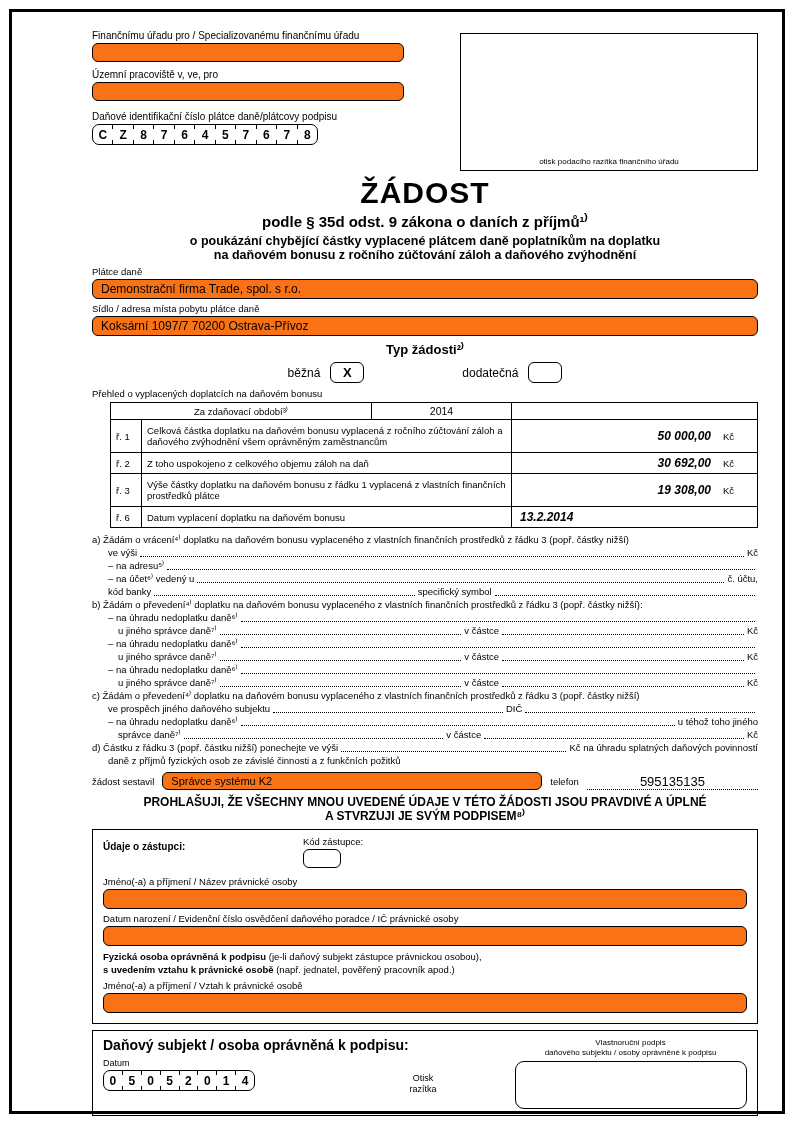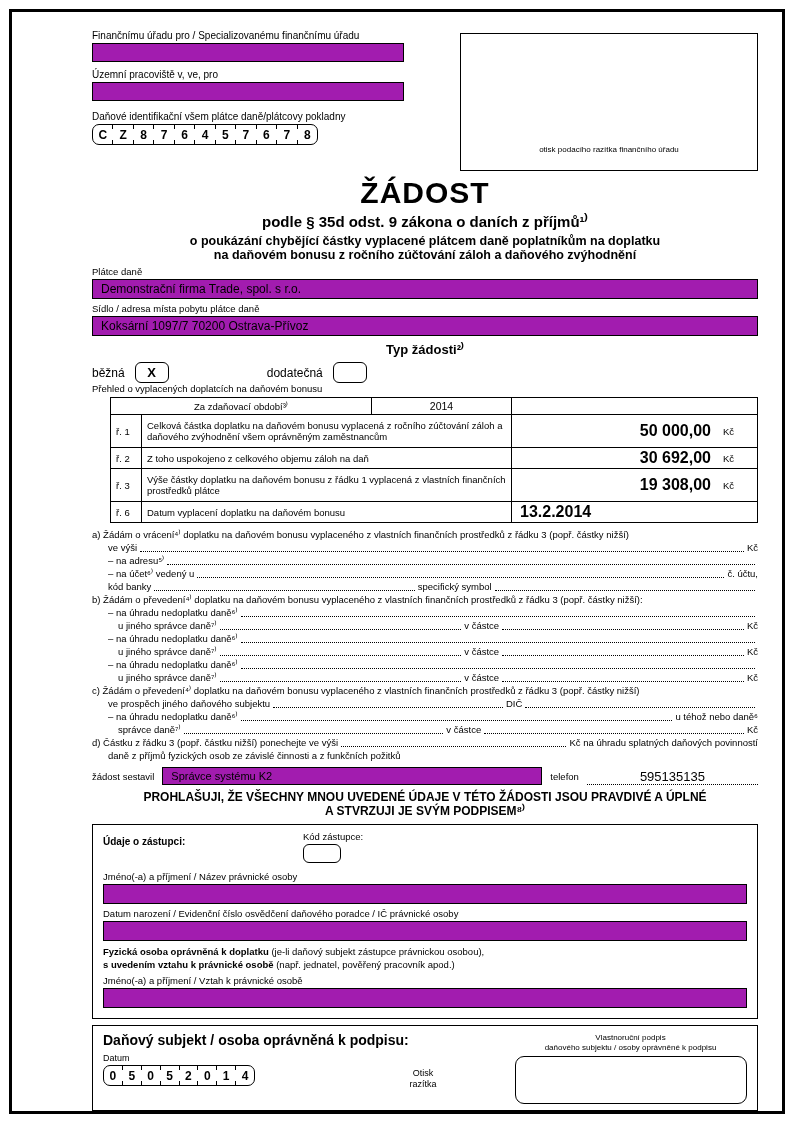--- a/index.html
+++ b/index.html
@@ -2,64 +2,64 @@
 <html><head>
 <meta charset="utf-8">
 <style>
   * { margin:0; padding:0; box-sizing:border-box; }
   html,body { width:794px; height:1123px; background:#fff; color:#000;
               font-family:"Liberation Sans", sans-serif; position:relative; overflow:hidden; }
   .frame { position:absolute; left:9px; top:9px; right:9px; bottom:9px; border:3px solid #000; }
   .content { position:absolute; left:92px; top:30px; width:666px; }
 
   .lbl { font-size:10px; margin-bottom:2px; }
-  .input { border:1.2px solid #000; border-radius:0; height:19px; display:flex;
-           align-items:center; padding:0 8px; font-size:12px; background:#a21caf; }
+  .input { border:1.2px solid #000; border-radius:6px; height:19px; display:flex;
+           align-items:center; padding:0 8px; font-size:12px; background:#f97316; }
   .input.full { width:100%; height:20px; }
 
   
   .top-row { display:flex; justify-content:space-between; height:144px; }
   .top-left { width:340px; }
   .top-left .input { width:312px; margin-bottom:7px; }
   .tin-label { margin-top:10px; }
   .stamp-box { width:298px; height:138px; border:1.2px solid #000; position:relative; margin-top:3px; }
-  .stamp-caption { position:absolute; bottom:16px; width:100%; text-align:center; font-size:8px; }
+  .stamp-caption { position:absolute; bottom:4px; width:100%; text-align:center; font-size:8px; }
 
   .cellbox { border:1.4px solid #000; border-radius:7px; height:21px; display:flex; overflow:hidden; background:#fff; }
   .cellbox .cell { flex:1; display:flex; align-items:center; justify-content:center; font-weight:bold; font-size:12px; }
   .cellbox .cell-sep { width:1px; background:linear-gradient(#000 0 4px, transparent 4px calc(100% - 4px), #000 calc(100% - 4px) 100%); }
   .tinbox { width:226px; }
   .datebox { width:152px; margin-top:2px; }
 
   
   .title-main { text-align:center; font-size:30px; font-weight:bold; letter-spacing:1px; margin-top:2px; }
   .title-sub1 { text-align:center; font-size:15px; font-weight:bold; margin-top:1px; }
   .title-sub2 { text-align:center; font-size:12.5px; font-weight:bold; margin-top:3px; }
   .title-sub3 { text-align:center; font-size:12.5px; font-weight:bold; }
 
   .fld-lbl { font-size:9.5px; margin:4px 0 2px; }
 
   .type-heading { text-align:center; font-weight:bold; font-size:13px; margin:4px 0 4px; }
-  .type-row { display:flex; justify-content:flex-start; gap:98px; }
+  .type-row { display:flex; justify-content:center; gap:98px; margin-bottom:5px; }
   .type-group { display:flex; align-items:center; gap:10px; font-size:12px; }
   .checkbox { width:34px; height:21px; border:1.4px solid #000; border-radius:6px;
               display:inline-flex; align-items:center; justify-content:center; font-weight:bold; font-size:13px; }
 
   
   .ovw-heading { font-size:9.5px; margin-bottom:3px; }
   .ovw { border:1.2px solid #000; margin-left:18px; width:648px; font-size:9.5px; }
   .ovw-hrow, .ovw-row { display:flex; align-items:stretch; }
   .ovw-row { border-top:1px solid #000; }
   .ovw-hrow { height:16px; }
   .ovw-hrow > div { display:flex; align-items:center; justify-content:center; }
   .h1 { width:260px; } .h2 { width:140px; border-left:1px solid #000; font-size:10.5px; } .h3 { flex:1; border-left:1px solid #000; }
   .rn { width:30px; display:flex; align-items:center; padding-left:5px; }
   .rd { width:370px; border-left:1px solid #000; display:flex; align-items:center; padding:2px 5px; line-height:11px; }
   .rv { flex:1; border-left:1px solid #000; display:flex; align-items:center; }
-  .amt { flex:1; text-align:right; font-weight:bold; font-size:16px; padding-right:12px; }
+  .amt { flex:1; text-align:right; font-weight:bold; font-size:12px; padding-right:12px;font-style:italic; }
   .unit { width:34px; font-size:9.5px; }
   .r1 .rd, .r3 .rd { min-height:32px; }
   .r2 .rd, .r4 .rd { min-height:20px; }
   .r4 .amt { text-align:left; padding-left:8px; }
 
   
   .sections { margin-top:5px; }
   .dl { display:flex; align-items:flex-end; font-size:9.5px; line-height:13px; }
   .dl .txt { white-space:pre; }
   .dl .dots { flex:1 1 12px; min-width:10px; border-bottom:1.2px dotted #000; margin:0 3px 2px; }
@@ -94,21 +94,21 @@
 <div class="frame"></div>
 
 <div class="content">
 
   <div class="top-row">
     <div class="top-left">
       <div class="lbl">Finančnímu úřadu pro / Specializovanému finančnímu úřadu</div>
       <div class="input"></div>
       <div class="lbl">Územní pracoviště v, ve, pro</div>
       <div class="input"></div>
-      <div class="lbl tin-label">Daňové identifikační všem plátce daně/plátcovy pokladny</div>
+      <div class="lbl tin-label">Daňové identifikační číslo plátce daně/plátcovy podpisu</div>
       <div class="cellbox tinbox">
           <span class="cell">C</span>
           <span class="cell-sep"></span>
           <span class="cell">Z</span>
           <span class="cell-sep"></span>
           <span class="cell">8</span>
           <span class="cell-sep"></span>
           <span class="cell">7</span>
           <span class="cell-sep"></span>
           <span class="cell">6</span>
@@ -255,21 +255,21 @@
     <div class="sec-intro">c) Žádám o převedení⁴⁾ doplatku na daňovém bonusu vyplaceného z vlastních finančních prostředků z řádku 3 (popř. částky nižší)</div>
     <div class="dl i1">
         <span class="txt">ve prospěch jiného daňového subjektu</span>
         <span class="dots"></span>
         <span class="txt">DIČ</span>
         <span class="dots"></span>
       </div>
     <div class="dl i1">
         <span class="txt">– na úhradu nedoplatku daně⁶⁾</span>
         <span class="dots"></span>
-        <span class="txt">u téhož nebo daně⁶</span>
+        <span class="txt">u téhož toho jiného</span>
       </div>
     <div class="dl i2">
         <span class="txt">správce daně⁷⁾</span>
         <span class="dots"></span>
         <span class="txt">v částce</span>
         <span class="dots"></span>
         <span class="txt">Kč</span>
       </div>
 
     <div class="dl">
@@ -297,21 +297,21 @@
       <span class="rep-heading">Údaje o zástupci:</span>
       <span class="rep-code-label">Kód zástupce:</span>
       <span class="rep-code-box"></span>
     </div>
     <div class="fld-lbl">Jméno(-a) a příjmení / Název právnické osoby</div>
     <div class="input full"></div>
     <div class="fld-lbl">Datum narození / Evidenční číslo osvědčení daňového poradce / IČ právnické osoby</div>
     <div class="input full"></div>
     <div class="auth">
       <div>
-        <b>Fyzická osoba oprávněná k doplatku</b><span> (je-li daňový subjekt zástupce právnickou osobou),</span>
+        <b>Fyzická osoba oprávněná k podpisu</b><span> (je-li daňový subjekt zástupce právnickou osobou),</span>
       </div>
       <div>
         <b>s uvedením vztahu k právnické osobě</b><span> (např. jednatel, pověřený pracovník apod.)</span>
       </div>
     </div>
     <div class="fld-lbl">Jméno(-a) a příjmení / Vztah k právnické osobě</div>
     <div class="input full"></div>
   </div>
 
   <div class="sigbox">

